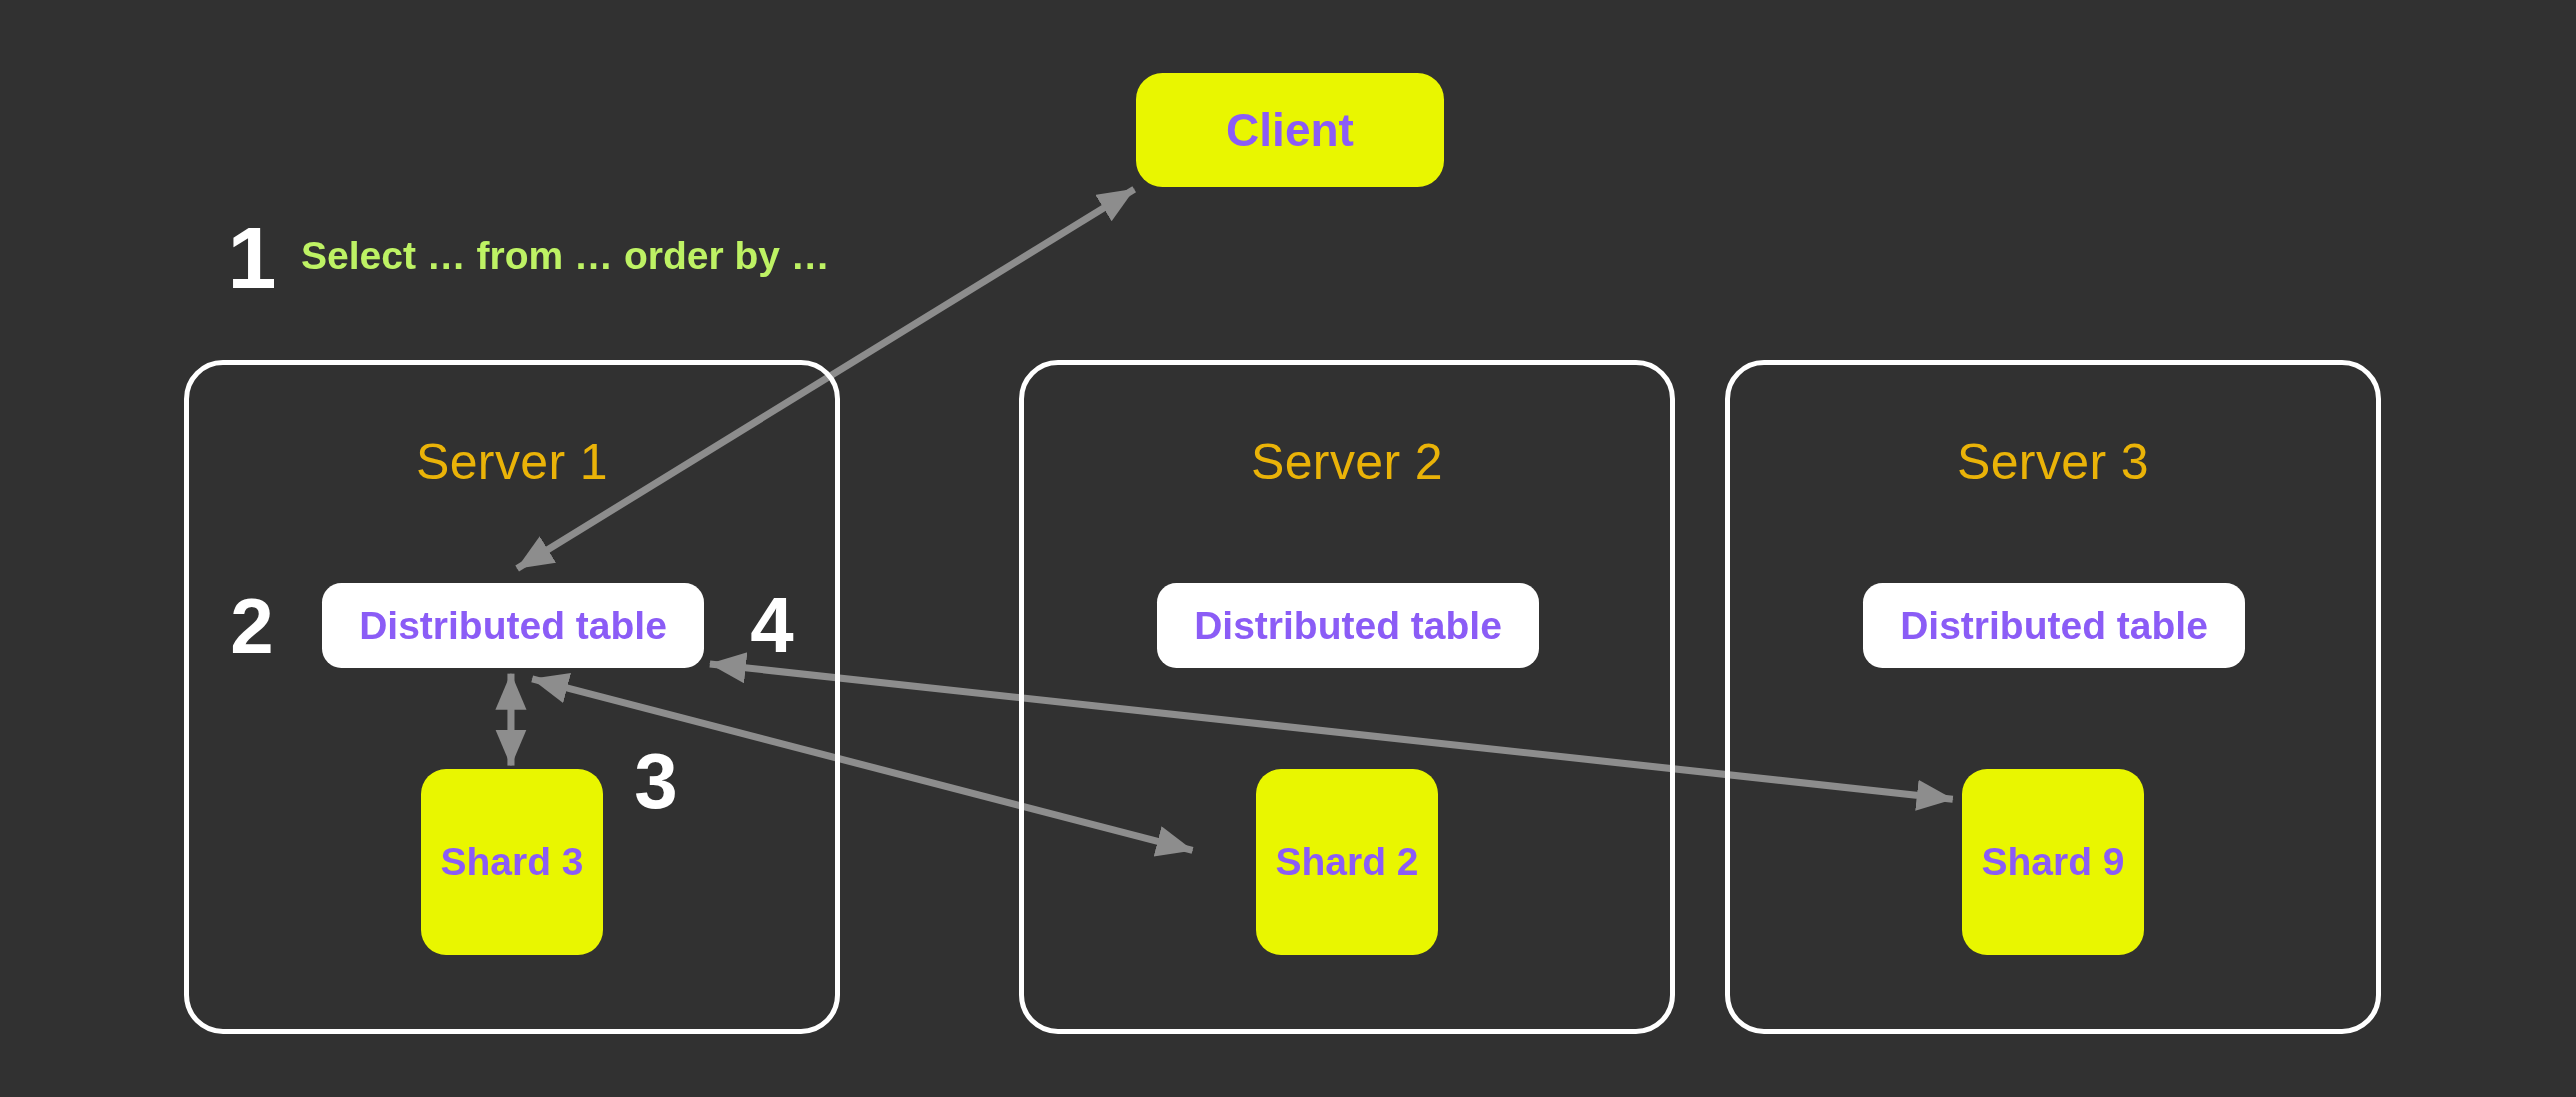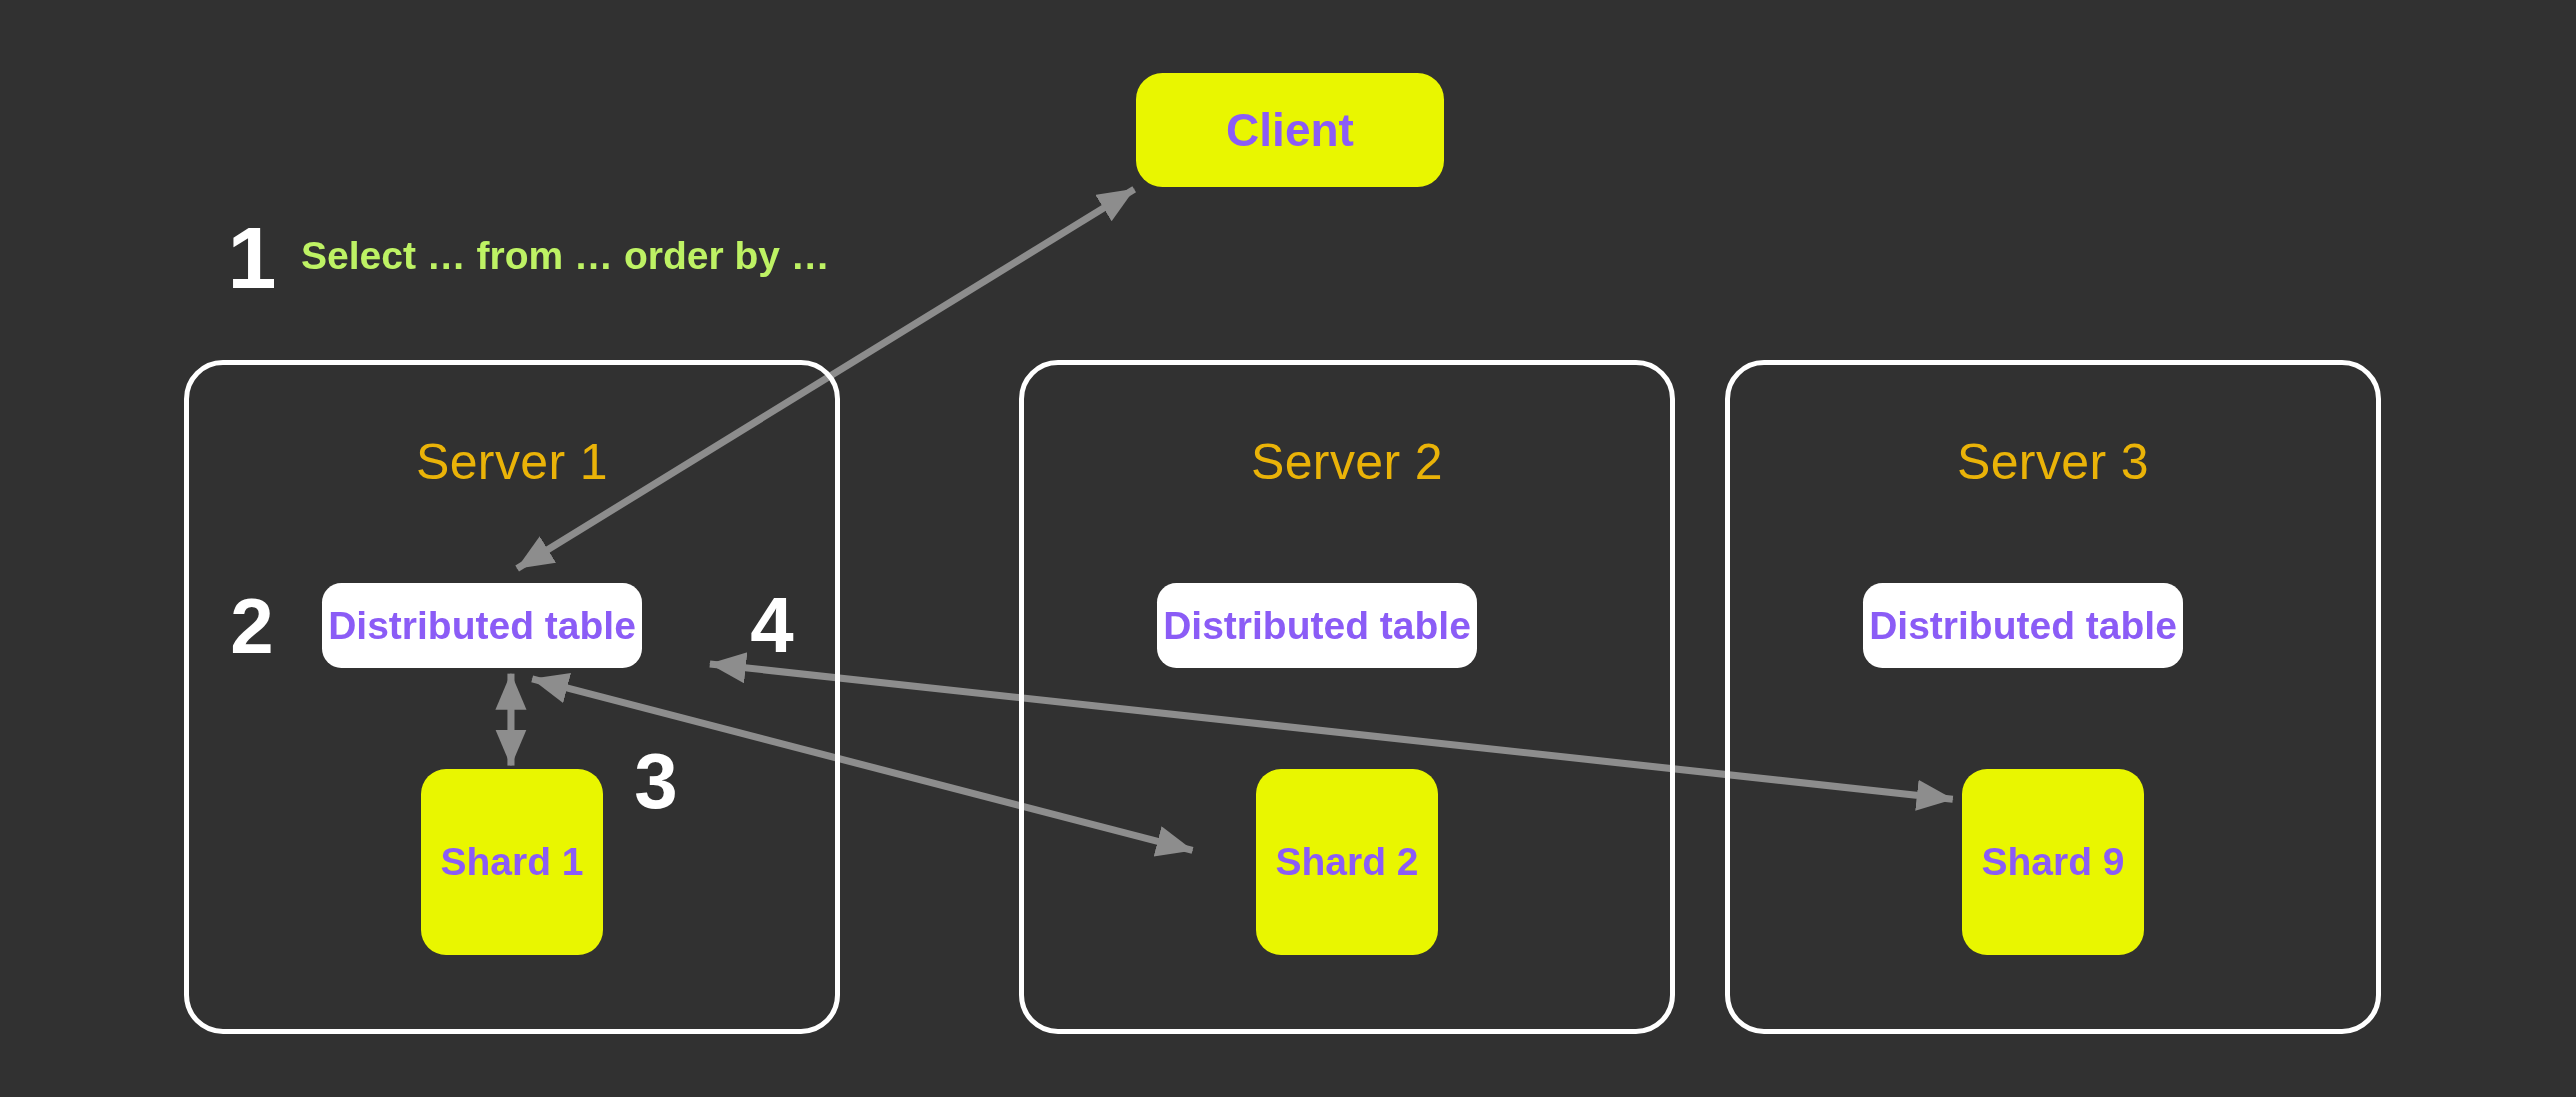--- a/index.html
+++ b/index.html
@@ -21,21 +21,21 @@
     border:5.3px solid #ffffff;border-radius:39px;box-sizing:border-box;
   }
   .server--1{left:184px}
   .server--2{left:1019px}
   .server--3{left:1725px}
   .server-title{
     position:absolute;left:0;right:0;top:68px;text-align:center;
     color:#eab308;font-size:50px;font-weight:500;letter-spacing:0.4px;
   }
   .table-box{
-    left:133px;top:218px;width:320px;height:85px;
+    left:133px;top:218px;width:382px;height:85px;
     background:#ffffff;border-radius:19.4px;font-size:39px;
   }
   .shard-box{
     left:232px;top:404px;width:182px;height:186px;
     background:#E9F600;border-radius:25px;font-size:39px;
   }
   .step-num{
     position:absolute;transform:translate(-50%,-50%);
     color:#ffffff;font-weight:700;font-size:78px;line-height:1;
   }
@@ -72,21 +72,21 @@
   <div class="step-num" style="left:252px;top:626px">2</div>
   <div class="step-num" style="left:772px;top:625px">4</div>
   <div class="step-num" style="left:656px;top:781px">3</div>
 
   <div class="server server--1">
     <div class="server-title">Server 1</div>
     <div class="node table-box">
       <span>Distributed table</span>
     </div>
     <div class="node shard-box">
-      <span>Shard 1</span>
+      <span>Shard 3</span>
     </div>
   </div>
 
   <div class="server server--2">
     <div class="server-title">Server 2</div>
     <div class="node table-box">
       <span>Distributed table</span>
     </div>
     <div class="node shard-box">
       <span>Shard 2</span>

